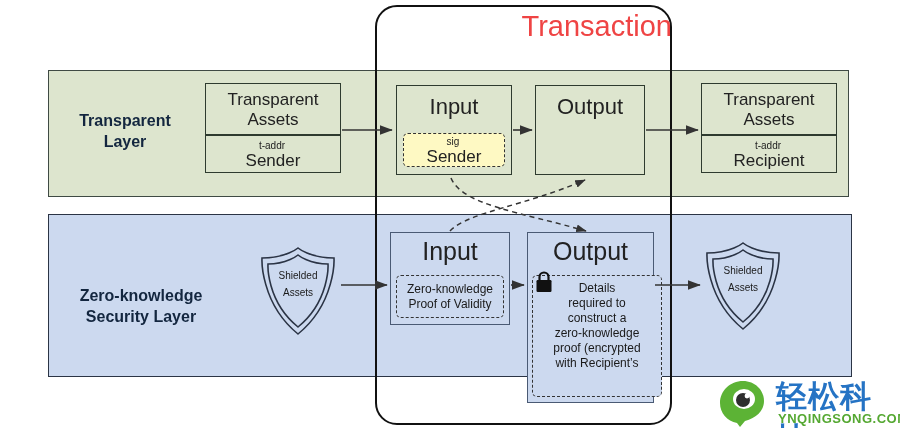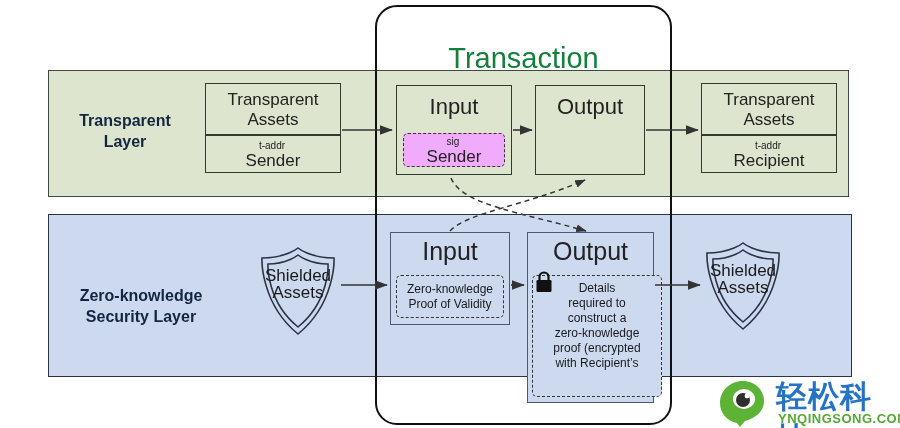--- a/index.html
+++ b/index.html
@@ -24,30 +24,29 @@
 
   
   #transaction-box{
     position:absolute;left:375px;top:5px;width:297px;height:420px;
     border:2.5px solid #111;border-radius:22px;
     box-sizing:border-box;background:transparent;
     pointer-events:none;
   }
   #transaction-title{
     position:absolute;left:375px;top:10px;width:297px;
-    text-align:center;font-size:29px;color:#15803d;
+    text-align:right;font-size:29px;color:#ef4444;
     font-family:"Liberation Sans", sans-serif;
-    margin-top:32px;
   }
 
   
   .box{position:absolute;box-sizing:border-box;}
   .solid-green{border:1.5px solid #2e3b2f;background:#dde5ce;}
   .solid-blue{border:1.5px solid #4a5a74;background:#ccd9ef;}
-  .dash-green{border:1.6px dashed #333;background:#f0abfc;border-radius:5px;}
+  .dash-green{border:1.6px dashed #333;background:#fef9c3;border-radius:5px;}
   .dash-blue{border:1.6px dashed #333;background:#ccd9ef;border-radius:5px;}
 
   .ttl{font-size:22px;color:#222;text-align:center;}
   .ttl-lg{font-size:25px;color:#222;text-align:center;}
 
   
   .assets-blk{width:136px;}
   .assets-top{height:52px;display:flex;align-items:center;justify-content:center;
                text-align:center;font-size:17px;line-height:20px;color:#222;}
   .assets-bot{height:38px;display:flex;align-items:center;justify-content:center;
@@ -58,21 +57,21 @@
   .layer-label{
     position:absolute;font-weight:bold;color:#13263f;
     font-size:16px;line-height:21px;text-align:center;
   }
 
   
   .shield-wrap{position:absolute;width:84px;height:92px;}
   .shield-wrap svg{position:absolute;left:0;top:0;}
   .shield-txt{
     position:absolute;left:0;top:22px;width:84px;text-align:center;
-    font-size:17px;line-height:17px;color:#1a1a1a;
+    font-size:10px;line-height:17px;color:#1a1a1a;
   }
 
   
   .small-txt{font-size:12px;line-height:15px;color:#1a1a1a;text-align:center;}
 
   
   #arrows{position:absolute;left:0;top:0;width:900px;height:428px;pointer-events:none;}
 
   
   #lock-icon{position:absolute;left:534px;top:270px;width:20px;height:24px;}

